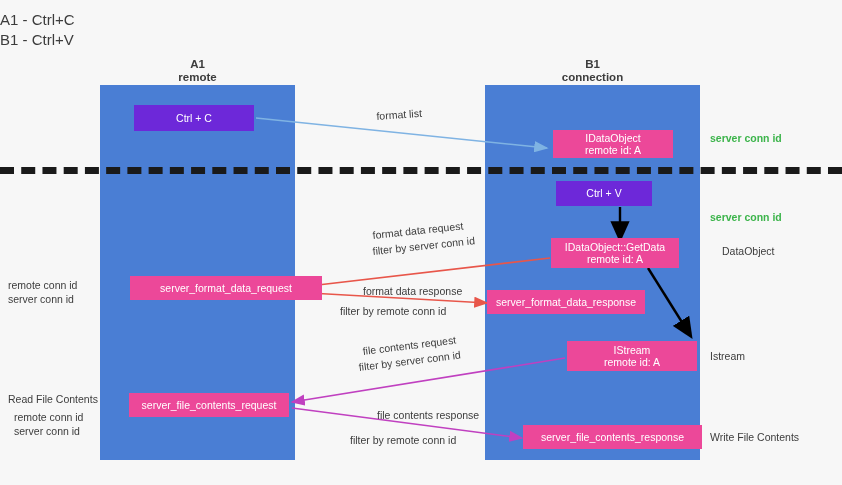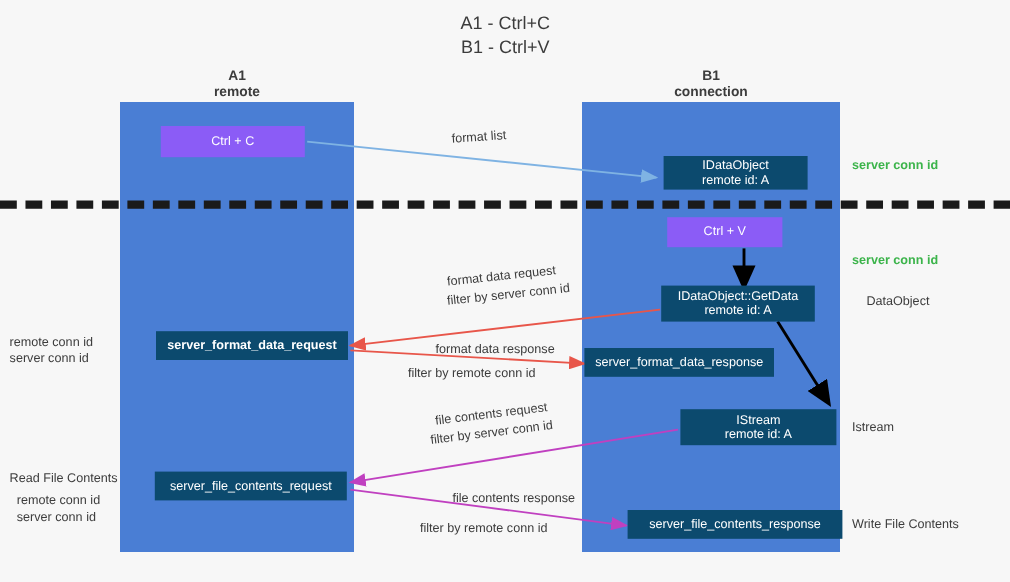--- a/index.html
+++ b/index.html
@@ -11,29 +11,29 @@
     overflow:hidden;
   }
   #stage{position:absolute;left:0;top:0;width:842px;height:485px;}
   .lane{position:absolute;background:#4a7ed4;}
   .lane-a{left:100px;top:85px;width:195px;height:375px;}
   .lane-b{left:485px;top:85px;width:215px;height:375px;}
 
   .hdr{position:absolute;text-align:center;color:#3c3c3c;font-size:11.5px;line-height:13px;font-weight:bold;}
   .hdr .l2{display:block;}
 
-  .title{position:absolute;left:0;top:10px;width:842px;text-align:center;
+  .title{position:absolute;left:0;top:10px;width:842px;
          color:#3c3c3c;font-size:15px;line-height:20px;}
 
   .box{position:absolute;display:flex;flex-direction:column;align-items:center;
        justify-content:center;color:#ffffff;font-size:10.5px;line-height:12.5px;
        text-align:center;box-sizing:border-box;padding:3px 6px;}
   .box .l2{display:block;}
-  .green{background:#8b5cf6;}
-  .orange{background:#0c4a6e;}
+  .green{background:#6d28d9;}
+  .orange{background:#ec4899;}
 
   .lbl{position:absolute;font-size:10.5px;line-height:13px;color:#3c3c3c;white-space:nowrap;}
   .lbl.green-t{color:#3cb44b;font-weight:bold;}
   .lbl.dark{color:#3c3c3c;}
   .lbl.two{line-height:14px;}
   svg{position:absolute;left:0;top:0;width:842px;height:485px;overflow:visible;}
   .dash{position:absolute;left:0;top:167px;width:842px;height:0;
         border-top:7px dashed #1a1a1a;}
   .fx{color:#3c3c3c;font-weight:normal;}
 </style>
@@ -118,21 +118,21 @@
   <div class="lbl dark" style="left:710px;top:245px;padding-left:12px;">DataObject</div>
 
   <div class="lbl" style="left:372px;top:229px;transform:rotate(-6deg);transform-origin:left top;">
     <span>format data request</span>
   </div>
   <div class="lbl" style="left:372px;top:245px;transform:rotate(-6deg);transform-origin:left top;">
     <span class="fx">filter by</span>
     <span class="green-t">server conn id</span>
   </div>
 
-  <div class="box orange" style="left:130px;top:276px;width:160px;height:24px;font-weight:bold;">
+  <div class="box orange" style="left:130px;top:276px;width:192px;height:24px;">
     <span>server_format_data_request</span>
   </div>
 
   <div class="lbl" style="left:363px;top:285px;">
     <span>format data response</span>
   </div>
   <div class="lbl" style="left:340px;top:305px;">
     <span class="fx">filter by</span>
     <span class="mag-t">remote conn id</span>
   </div>

